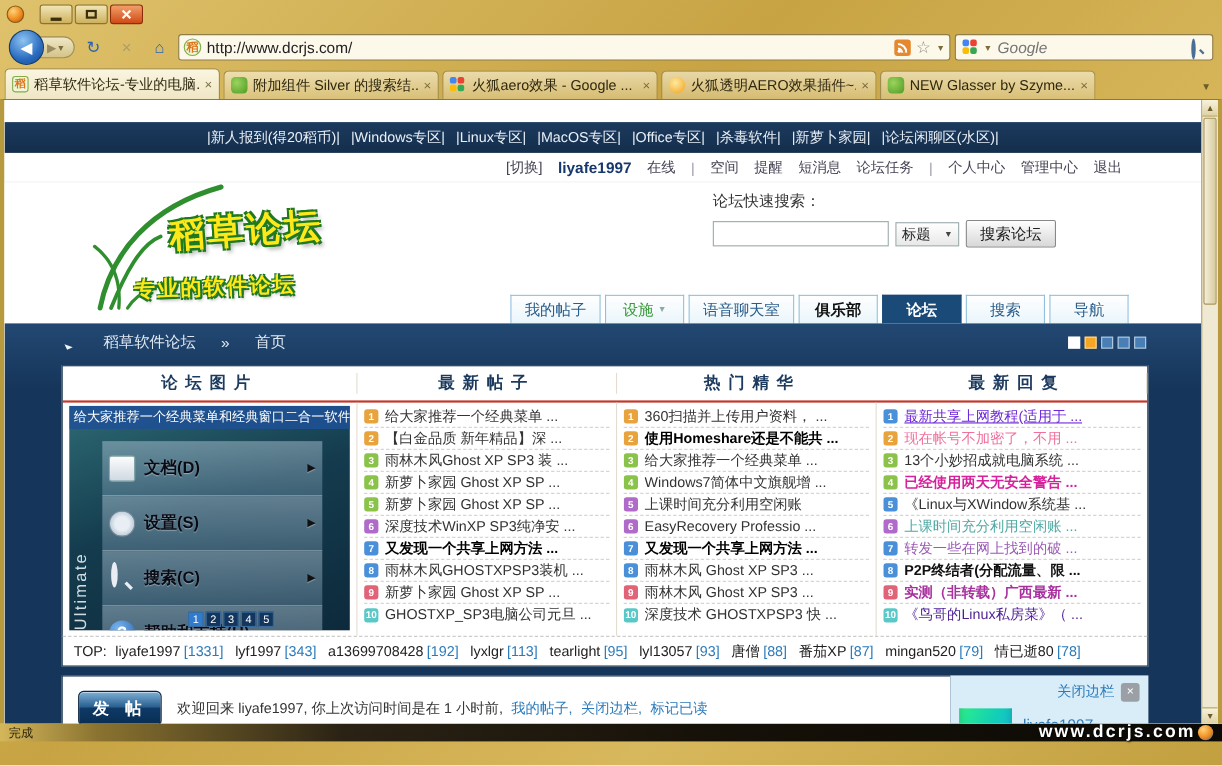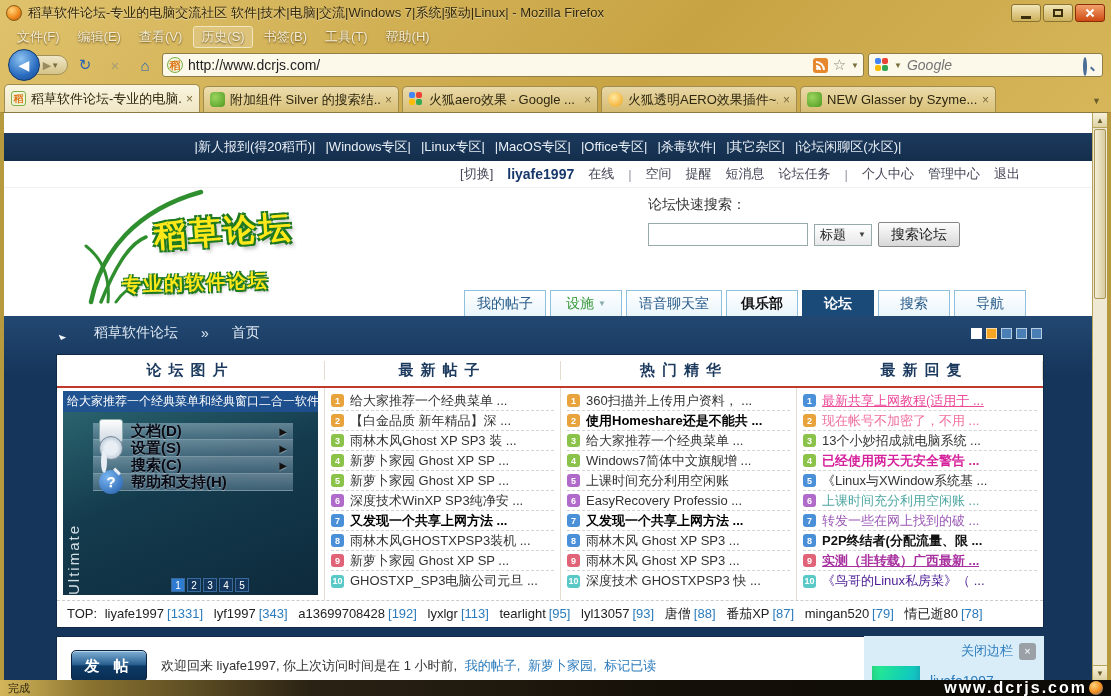--- a/index.html
+++ b/index.html
@@ -106,21 +106,21 @@
   .bh-cell { text-align:center; font-size:15px; font-weight:bold; color:#1c3a5e; letter-spacing:7px; border-right:1px solid #e4ddcf;}
   .board-cols { display:flex; }
   .col { border-right:1px solid #e4ddcf; padding:3px 6px 5px; }
   .c-img { width:268px; } .c-posts { width:236px; } .c-replies { width:236px; } .c-hot { flex:1; border-right:none; }
   .bh-cell.c-img{width:268px;} .bh-cell.c-posts{width:236px;} .bh-cell.c-replies{width:236px;} .bh-cell.c-hot{flex:1; border-right:none;}
 
   .shot { position:relative; width:100%; height:204px; background:linear-gradient(160deg,#2e6a74,#143c4e 45%,#0d2a3c); overflow:hidden; }
   .shot-cap { position:absolute; top:0; left:0; right:0; background:rgba(30,80,150,.85); color:#fff; font-size:12px; padding:2px 4px; white-space:nowrap; overflow:hidden;}
   .vlabel { position:absolute; left:2px; top:55px; bottom:0; width:22px; color:#e8f0f4; font-size:15px; writing-mode:vertical-rl; transform:rotate(180deg); letter-spacing:2px; opacity:.9;}
   .smenu { position:absolute; left:30px; top:32px; width:200px; }
-  .smenu-item { height:17px; display:flex; align-items:center; gap:8px; color:#0a0a14; font-size:15px; font-weight:bold; background:linear-gradient(rgba(190,210,225,.45),rgba(140,170,195,.35)); border-bottom:1px solid rgba(255,255,255,.15); padding:0 6px; text-shadow:0 1px 1px rgba(255,255,255,.4);}
+  .smenu-item { height:50px; display:flex; align-items:center; gap:8px; color:#0a0a14; font-size:15px; font-weight:bold; background:linear-gradient(rgba(190,210,225,.45),rgba(140,170,195,.35)); border-bottom:1px solid rgba(255,255,255,.15); padding:0 6px; text-shadow:0 1px 1px rgba(255,255,255,.4);}
   .smenu-item .arrow { margin-left:auto; color:#111; font-size:10px; }
   .mi { width:24px; height:24px; flex:none; border-radius:3px; }
   .mi-doc { background:linear-gradient(#fdfdfd,#cfd8e2); border:1px solid #8aa; }
   .mi-gear { background:radial-gradient(circle,#e8eef4 40%,#9ab0c4); border-radius:50%; border:1px solid #789;}
   .mi-search { position:relative; }
   .mi-search .lens { width:14px; height:14px; border:3px solid #e8eef4; border-radius:50%; margin:2px;}
   .mi-search .handle { position:absolute; width:8px; height:3px; background:#e8eef4; transform:rotate(45deg); left:14px; top:17px;}
   .mi-help { background:radial-gradient(circle at 35% 30%,#7ab6f0,#1f5aa8); border-radius:50%; color:#fff; font-weight:bold; text-align:center; line-height:24px; font-size:15px;}
   .pager { position:absolute; bottom:3px; left:108px; display:flex; gap:2px; }
   .pager span { width:14px; height:14px; background:#12365e; color:#fff; font-size:10px; display:flex; align-items:center; justify-content:center; border:1px solid #3a6a9a;}
@@ -159,46 +159,36 @@
   .watermark { margin-left:auto; color:#fff; font-weight:bold; font-size:16px; letter-spacing:2px; display:flex; align-items:center; gap:2px; text-shadow:1px 1px 2px #000;}
   .wm-ball { width:14px; height:14px; border-radius:50%; background:radial-gradient(circle at 35% 30%,#ffd37a,#f08c1e 55%,#2a66b8); }
 </style>
 </head>
 <body>
 
 <div class="window">
 
   <div class="titlebar">
     <span class="fx-ball"></span>
-    <span class="title-text">稻草软件论坛-专业的电脑交流社区 软件|技术|电脑|交流|Windows 7|系统|驱动|Linux| - Mozilla Firefox</span>
     <div class="win-controls">
       <div class="win-btn">
           <span class="glyph-min"></span>
         </div>
       <div class="win-btn">
           <span class="glyph-max"></span>
         </div>
       <div class="win-btn close">
           <span class="glyph-x">
             <i></i>
             <i></i>
           </span>
         </div>
     </div>
   </div>
 
-  <div class="menubar">
-    <span class="menu-item">文件(F)</span>
-    <span class="menu-item">编辑(E)</span>
-    <span class="menu-item">查看(V)</span>
-    <span class="menu-item hl">历史(S)</span>
-    <span class="menu-item">书签(B)</span>
-    <span class="menu-item">工具(T)</span>
-    <span class="menu-item">帮助(H)</span>
-  </div>
 
   <div class="toolbar">
     <div class="btn-back">
         <span>◀</span>
       </div>
     <div class="btn-fwd">
         <span>▶</span>
         <span class="tiny-caret">▼</span>
       </div>
     <div class="nav-btn">
@@ -274,21 +264,21 @@
     <div class="page">
       <div class="white-gap"></div>
 
       <div class="forum-links">
         <span>|新人报到(得20稻币)|</span>
         <span>|Windows专区|</span>
         <span>|Linux专区|</span>
         <span>|MacOS专区|</span>
         <span>|Office专区|</span>
         <span>|杀毒软件|</span>
-        <span>|其它杂区|</span>
+        <span>|新萝卜家园|</span>
         <span>|论坛闲聊区(水区)|</span>
       </div>
 
       <div class="userbar">
         <span>[切换]</span>
         <span class="uname">liyafe1997</span>
         <span>在线</span>
         <span class="sep">|</span>
         <span>空间</span>
         <span>提醒</span>
@@ -475,21 +465,21 @@
                 </div>
               <div class="list-row">
                   <span class="badge" style="background: rgb(91, 200, 200);">10</span>
                   <span class="row-label">深度技术 GHOSTXPSP3 快 ...</span>
                 </div>
             </div>
 
             <div class="col c-hot">
               <div class="list-row ul">
                   <span class="badge" style="background: rgb(74, 144, 217);">1</span>
-                  <span class="row-label" style="color: #ec4899;">最新共享上网教程(适用于 ...</span>
+                  <span class="row-label" style="color: #6d28d9;">最新共享上网教程(适用于 ...</span>
                 </div>
               <div class="list-row">
                   <span class="badge" style="background: rgb(232, 163, 61);">2</span>
                   <span class="row-label" style="color: rgb(240, 112, 158);">现在帐号不加密了，不用 ...</span>
                 </div>
               <div class="list-row">
                   <span class="badge" style="background: rgb(139, 195, 74);">3</span>
                   <span class="row-label" style="color: rgb(51, 51, 51);">13个小妙招成就电脑系统 ...</span>
                 </div>
               <div class="list-row bold">
@@ -507,21 +497,21 @@
               <div class="list-row">
                   <span class="badge" style="background: rgb(74, 144, 217);">7</span>
                   <span class="row-label" style="color: rgb(155, 89, 182);">转发一些在网上找到的破 ...</span>
                 </div>
               <div class="list-row bold">
                   <span class="badge" style="background: rgb(74, 144, 217);">8</span>
                   <span class="row-label" style="color: rgb(17, 17, 17);">P2P终结者(分配流量、限 ...</span>
                 </div>
               <div class="list-row bold">
                   <span class="badge" style="background: rgb(224, 99, 119);">9</span>
-                  <span class="row-label" style="color: rgb(168, 48, 159); text-decoration: underline;">实测（非转载）广西最新 ...</span>
+                  <span class="row-label" style="color: rgb(168, 48, 159);">实测（非转载）广西最新 ...</span>
                 </div>
               <div class="list-row">
                   <span class="badge" style="background: rgb(91, 200, 200);">10</span>
                   <span class="row-label" style="color: #4c1d95;">《鸟哥的Linux私房菜》（ ...</span>
                 </div>
             </div>
           </div>
 
           <div class="toprow">
             <span class="top-label">TOP:</span>
@@ -537,21 +527,21 @@
             <span><span>情已逝80</span><span class="cnt">[78]</span></span>
           </div>
         </div>
 
         <div class="footer-row">
           <div class="welcome-box">
             <div class="post-btn">发 帖</div>
             <div class="welcome-text">
               <span>欢迎回来 liyafe1997, 你上次访问时间是在 1 小时前,</span>
               <a>我的帖子,</a>
-              <a>新萝卜家园,</a>
+              <a>关闭边栏,</a>
               <a>标记已读</a>
             </div>
           </div>
           <div class="side-panel">
             <div class="sp-head">
               <span>关闭边栏</span>
               <span class="sp-close">×</span>
             </div>
             <div class="sp-user">
               <span class="avatar"></span>

